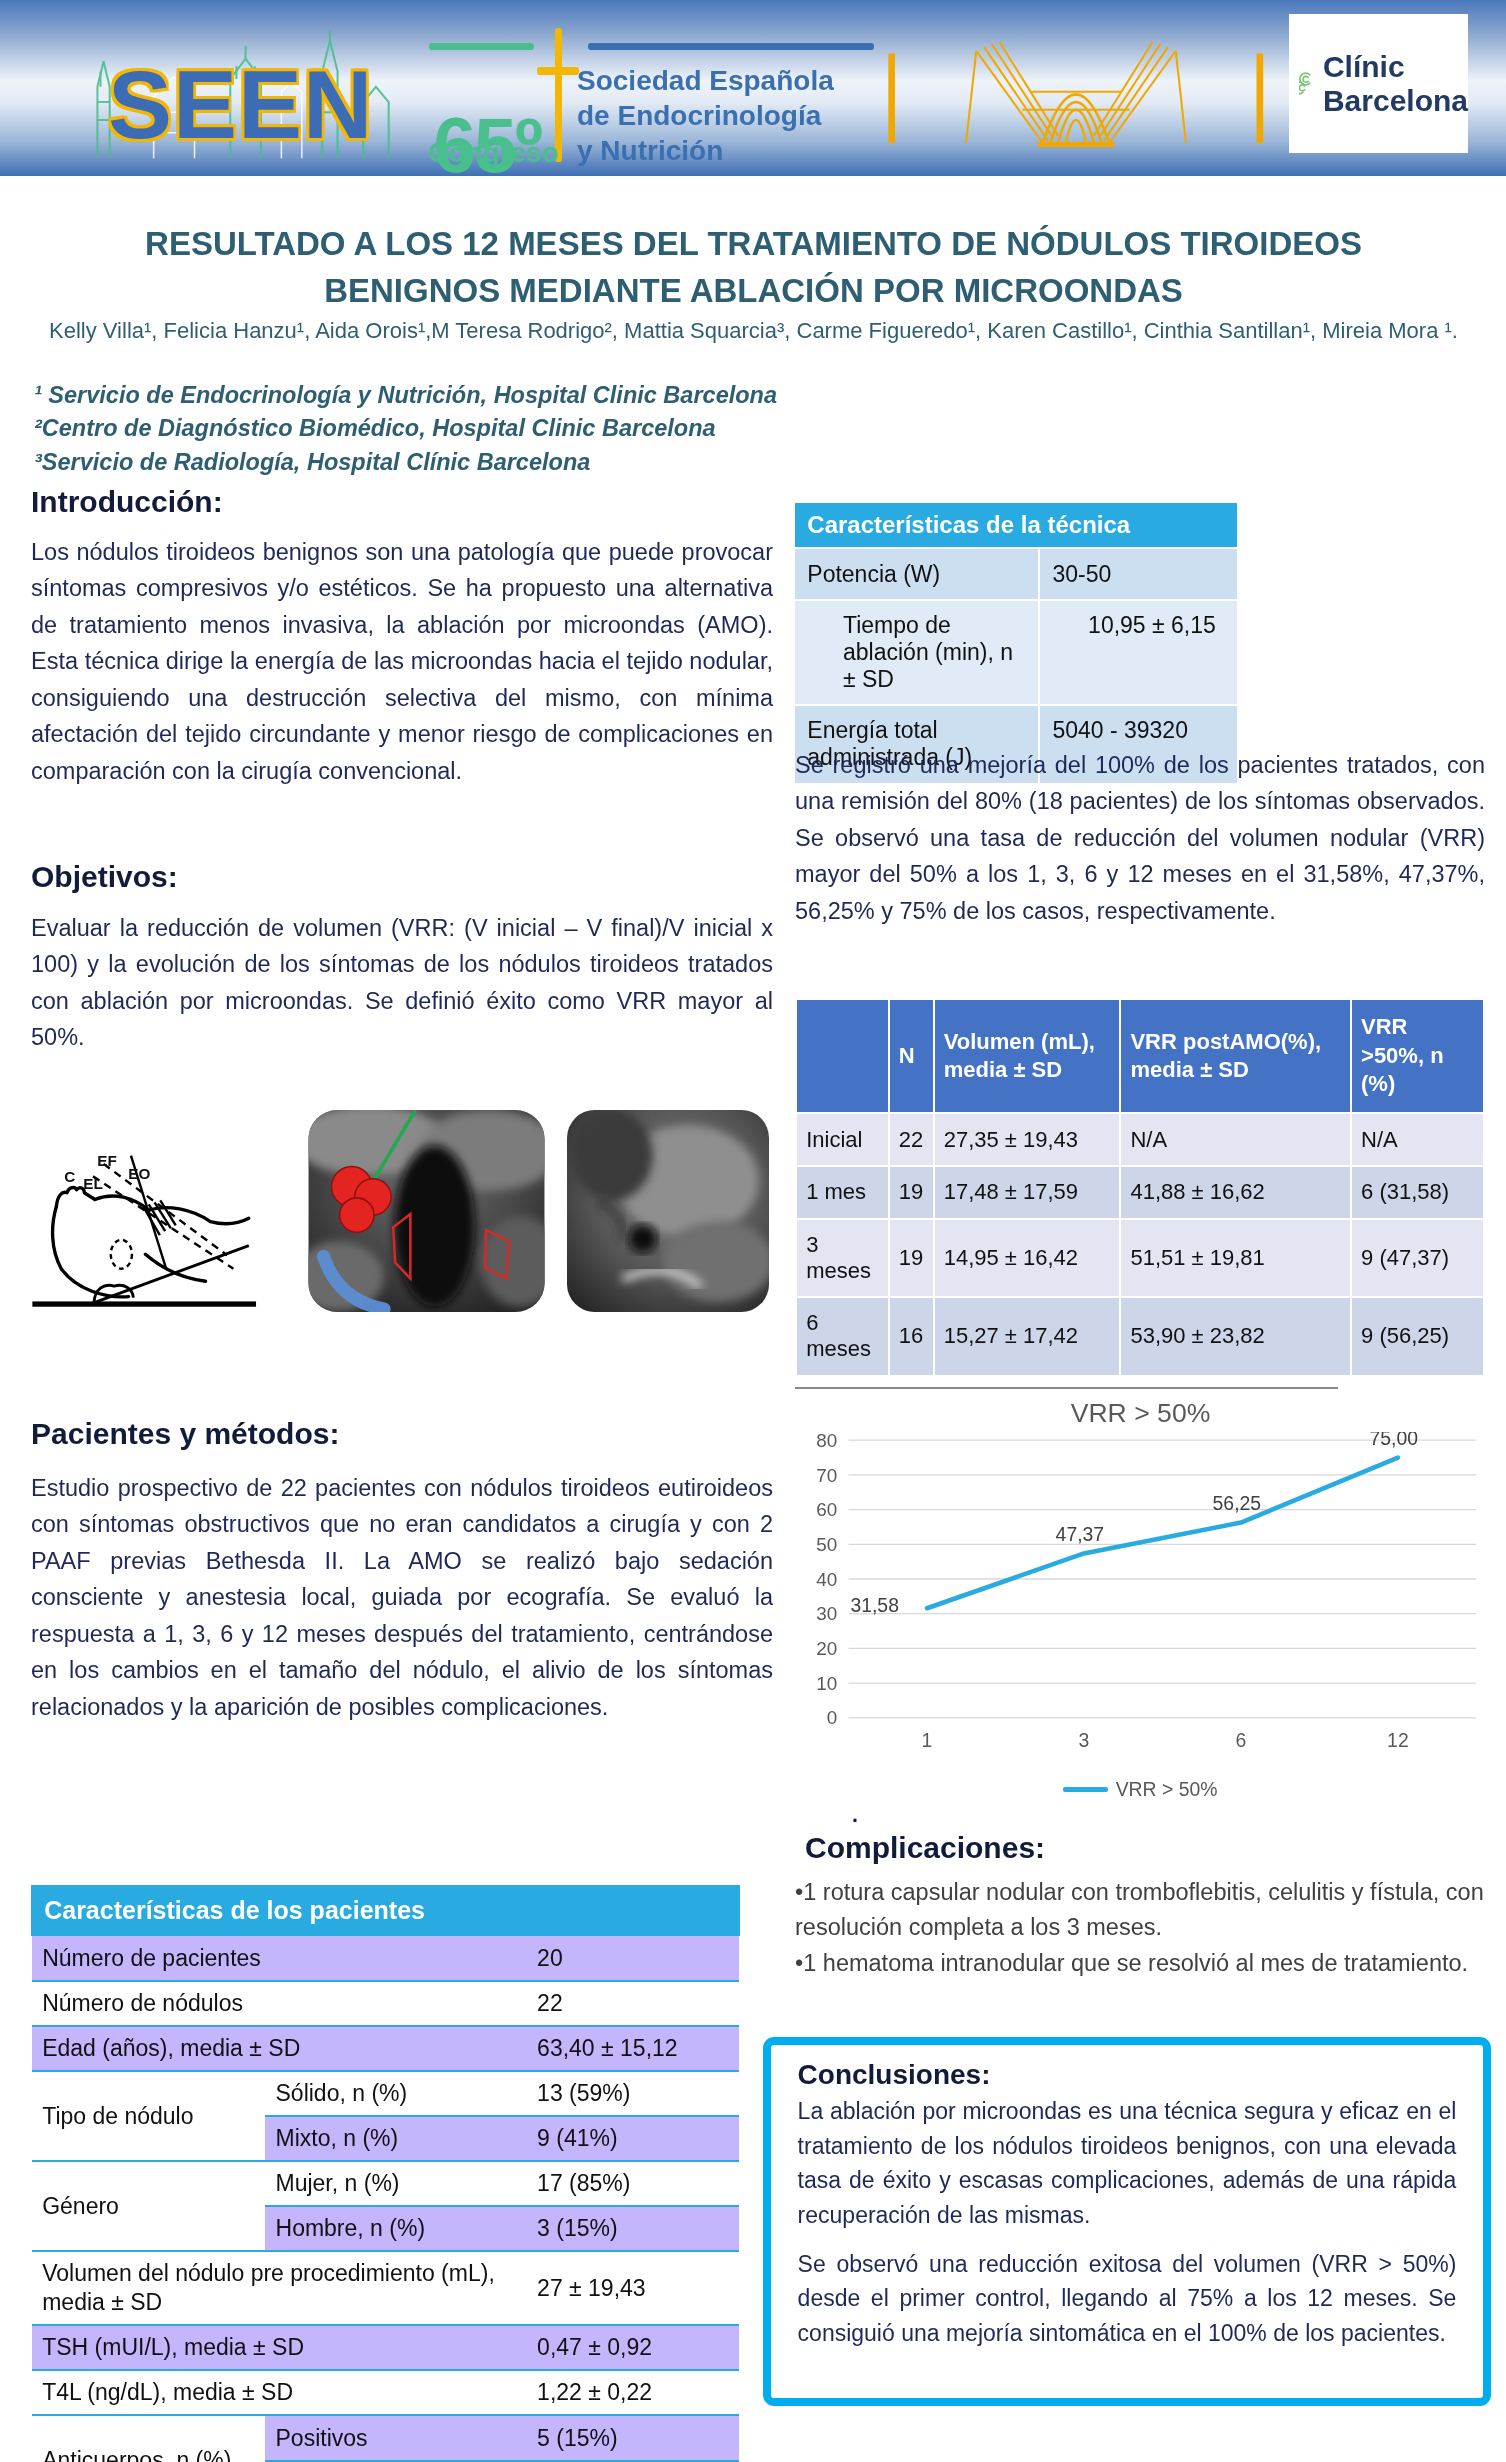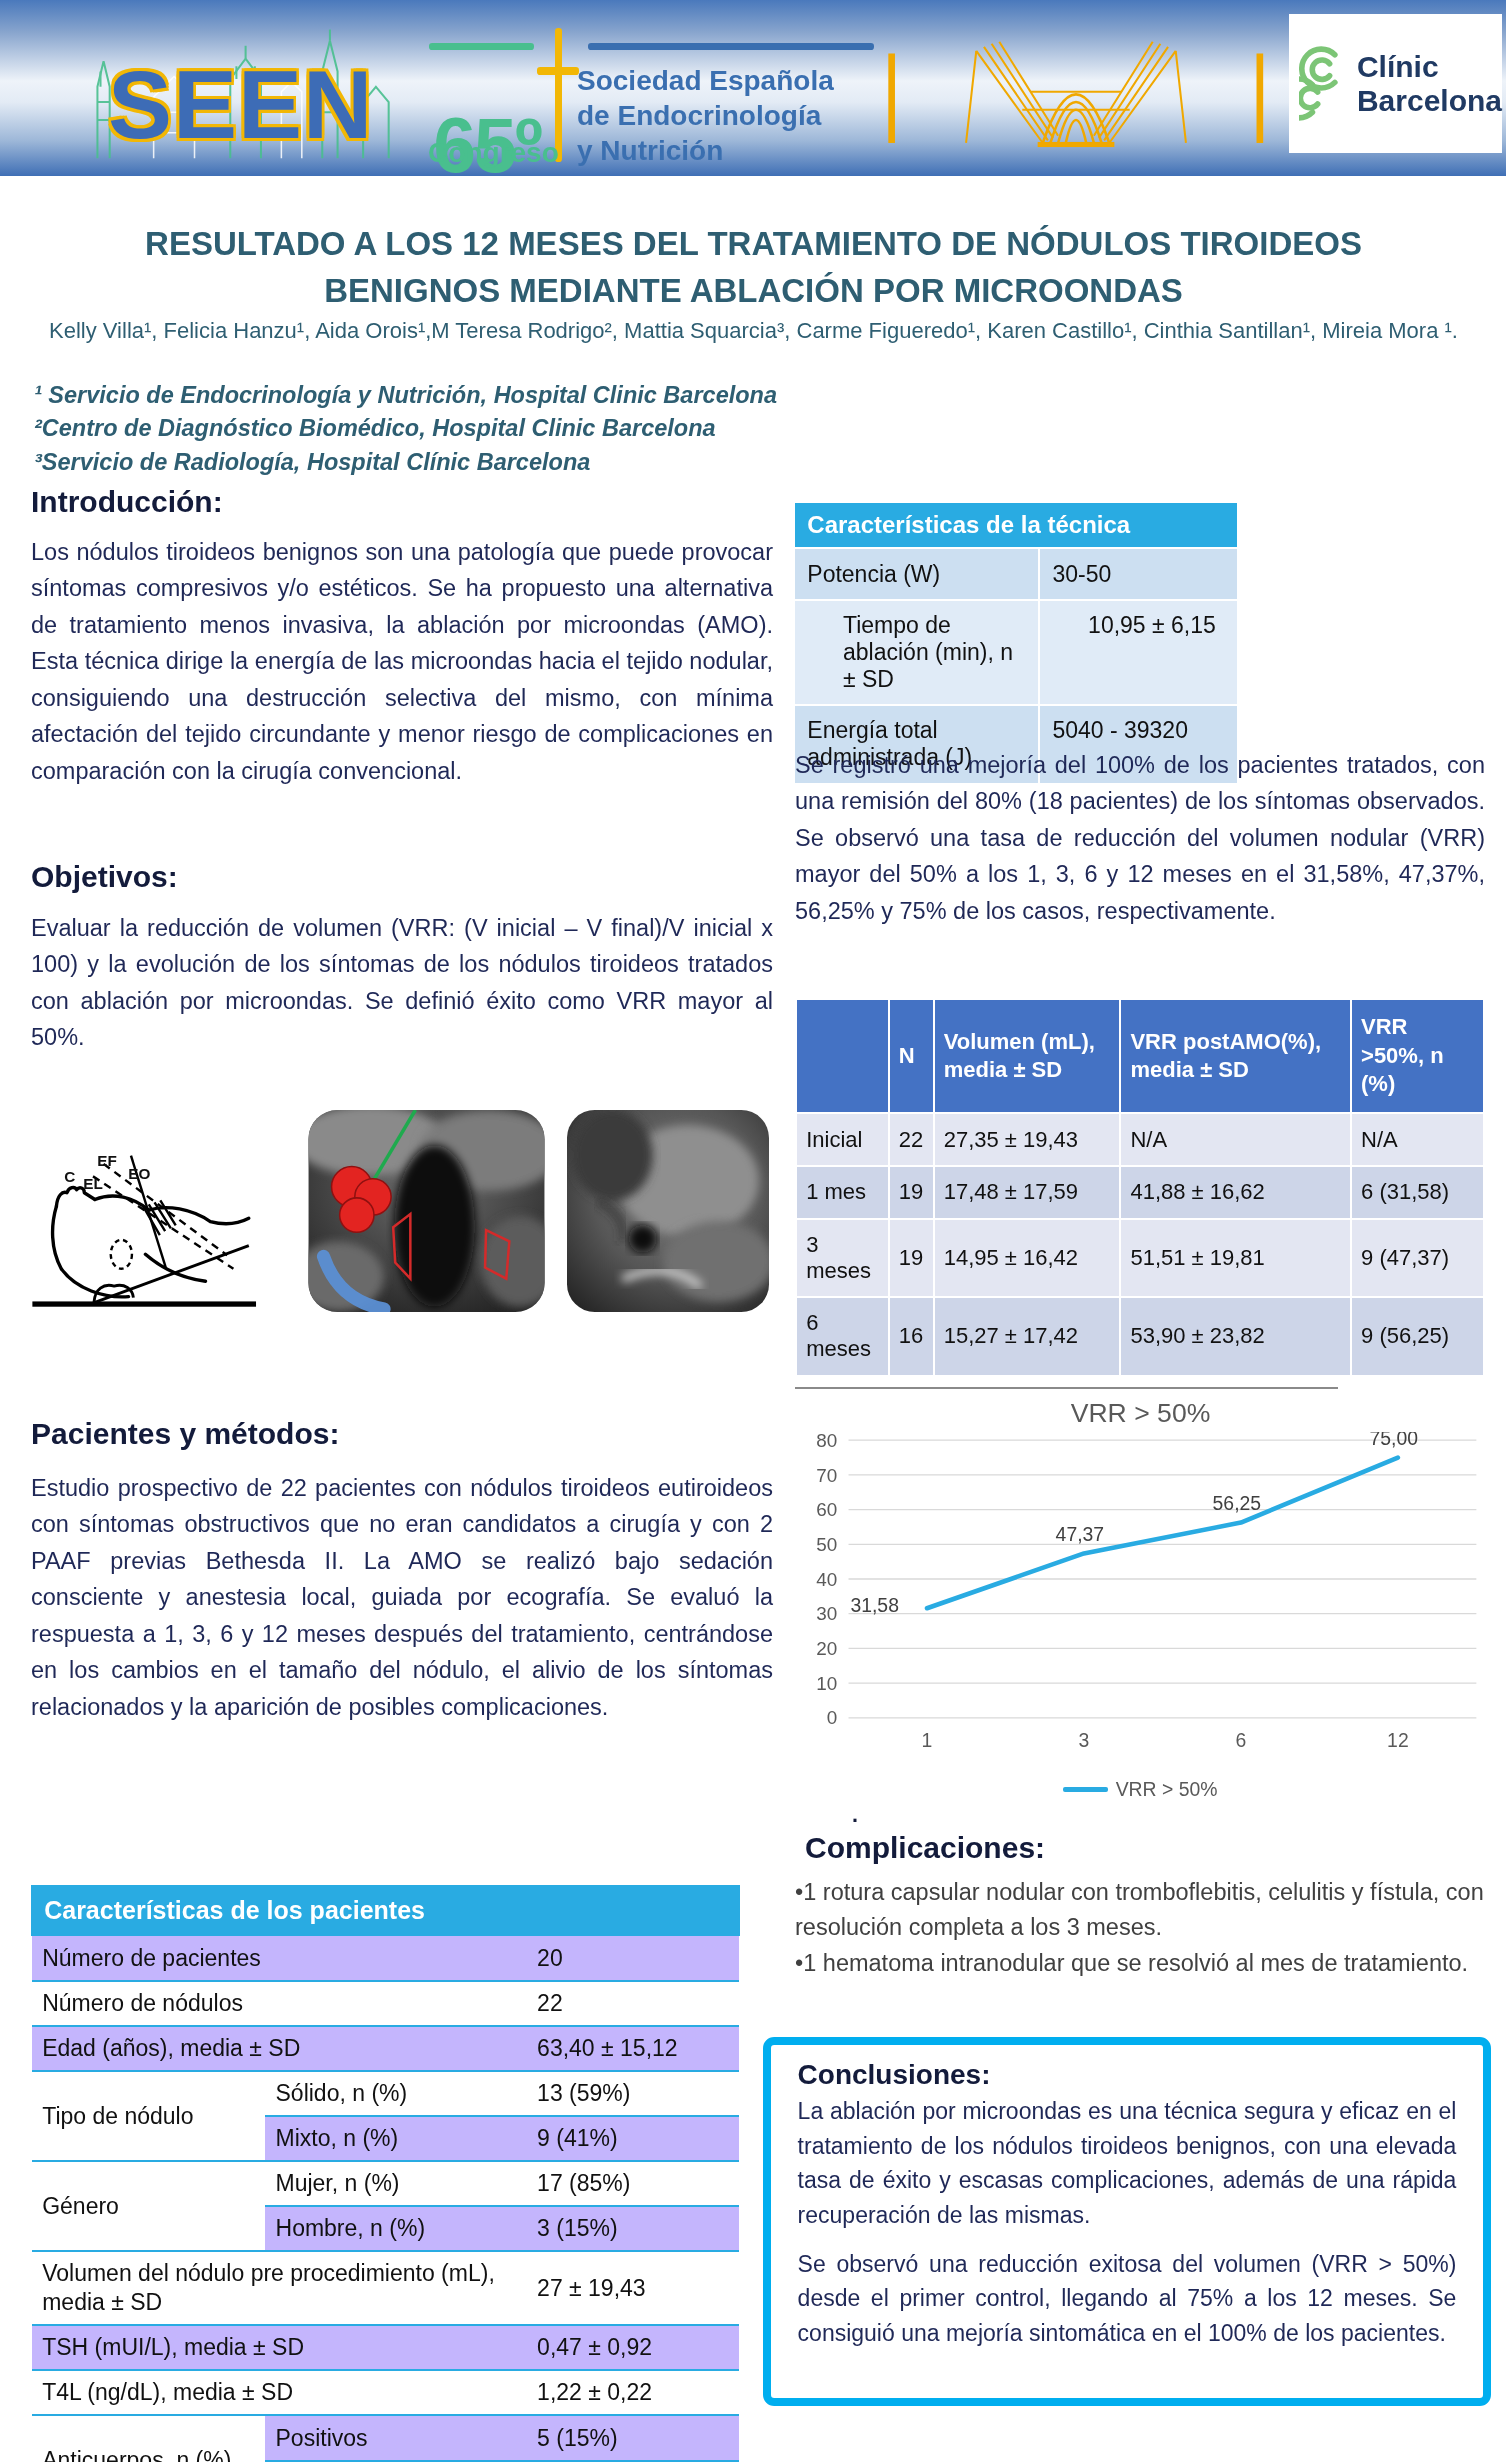--- a/index.html
+++ b/index.html
@@ -17,21 +17,21 @@
   .congress{position:absolute;left:424px;top:18.4px;width:460px;height:143px;}
   .cong-lines{position:absolute;left:0;top:24.5px;width:460px;height:8.2px;}
   .cong-green-line{position:absolute;left:5.1px;top:0;width:105px;height:7.2px;background:#49bf8e;border-radius:3.1px;}
   .cong-blue-line{position:absolute;left:164px;top:0;width:286px;height:7.2px;background:#3a6fb0;border-radius:3.1px;}
   .cong-cross-v{position:absolute;left:131px;top:-15.3px;width:7.2px;height:134px;background:#f2b705;border-radius:3.1px;}
   .cong-cross-h{position:absolute;left:113px;top:24.5px;width:42px;height:7.2px;background:#f2b705;border-radius:3.1px;}
   .cong-65{position:absolute;left:9.2px;top:40px;font-size:77px;font-weight:bold;color:#49bf8e;letter-spacing:-2px;margin-top:43px;}
   .cong-congreso{position:absolute;left:4.1px;top:119px;font-size:28px;font-weight:bold;color:#49bf8e;}
   .cong-org{position:absolute;left:153px;top:45px;font-size:28px;line-height:1.25;font-weight:bold;color:#3a6fb0;}
   .emblem{position:absolute;left:874px;top:15.3px;width:404px;height:146px;}
-  .clinic-card{position:absolute;left:1289px;top:14.3px;width:213px;height:139px;background:#ffffff;
+  .clinic-card{position:absolute;left:1289px;top:14.3px;width:179px;height:139px;background:#ffffff;
                display:flex;align-items:center;gap:9.2px;padding-left:10.2px;box-sizing:border-box;}
   .clinic-text{font-size:30px;font-weight:bold;color:#203a63;line-height:1.12;}
 
   
   .title-block{position:absolute;left:38px;top:221px;width:1431px;text-align:center;}
   .title-line{font-size:33px;font-weight:bold;color:#2E5E72;line-height:1.42;}
   .authors{margin-top:3.1px;font-size:22px;color:#2E5E72;}
   .affiliations{position:absolute;left:34px;top:379px;font-size:23.5px;font-weight:bold;font-style:italic;
                 color:#2E5E72;line-height:1.42;}
 

